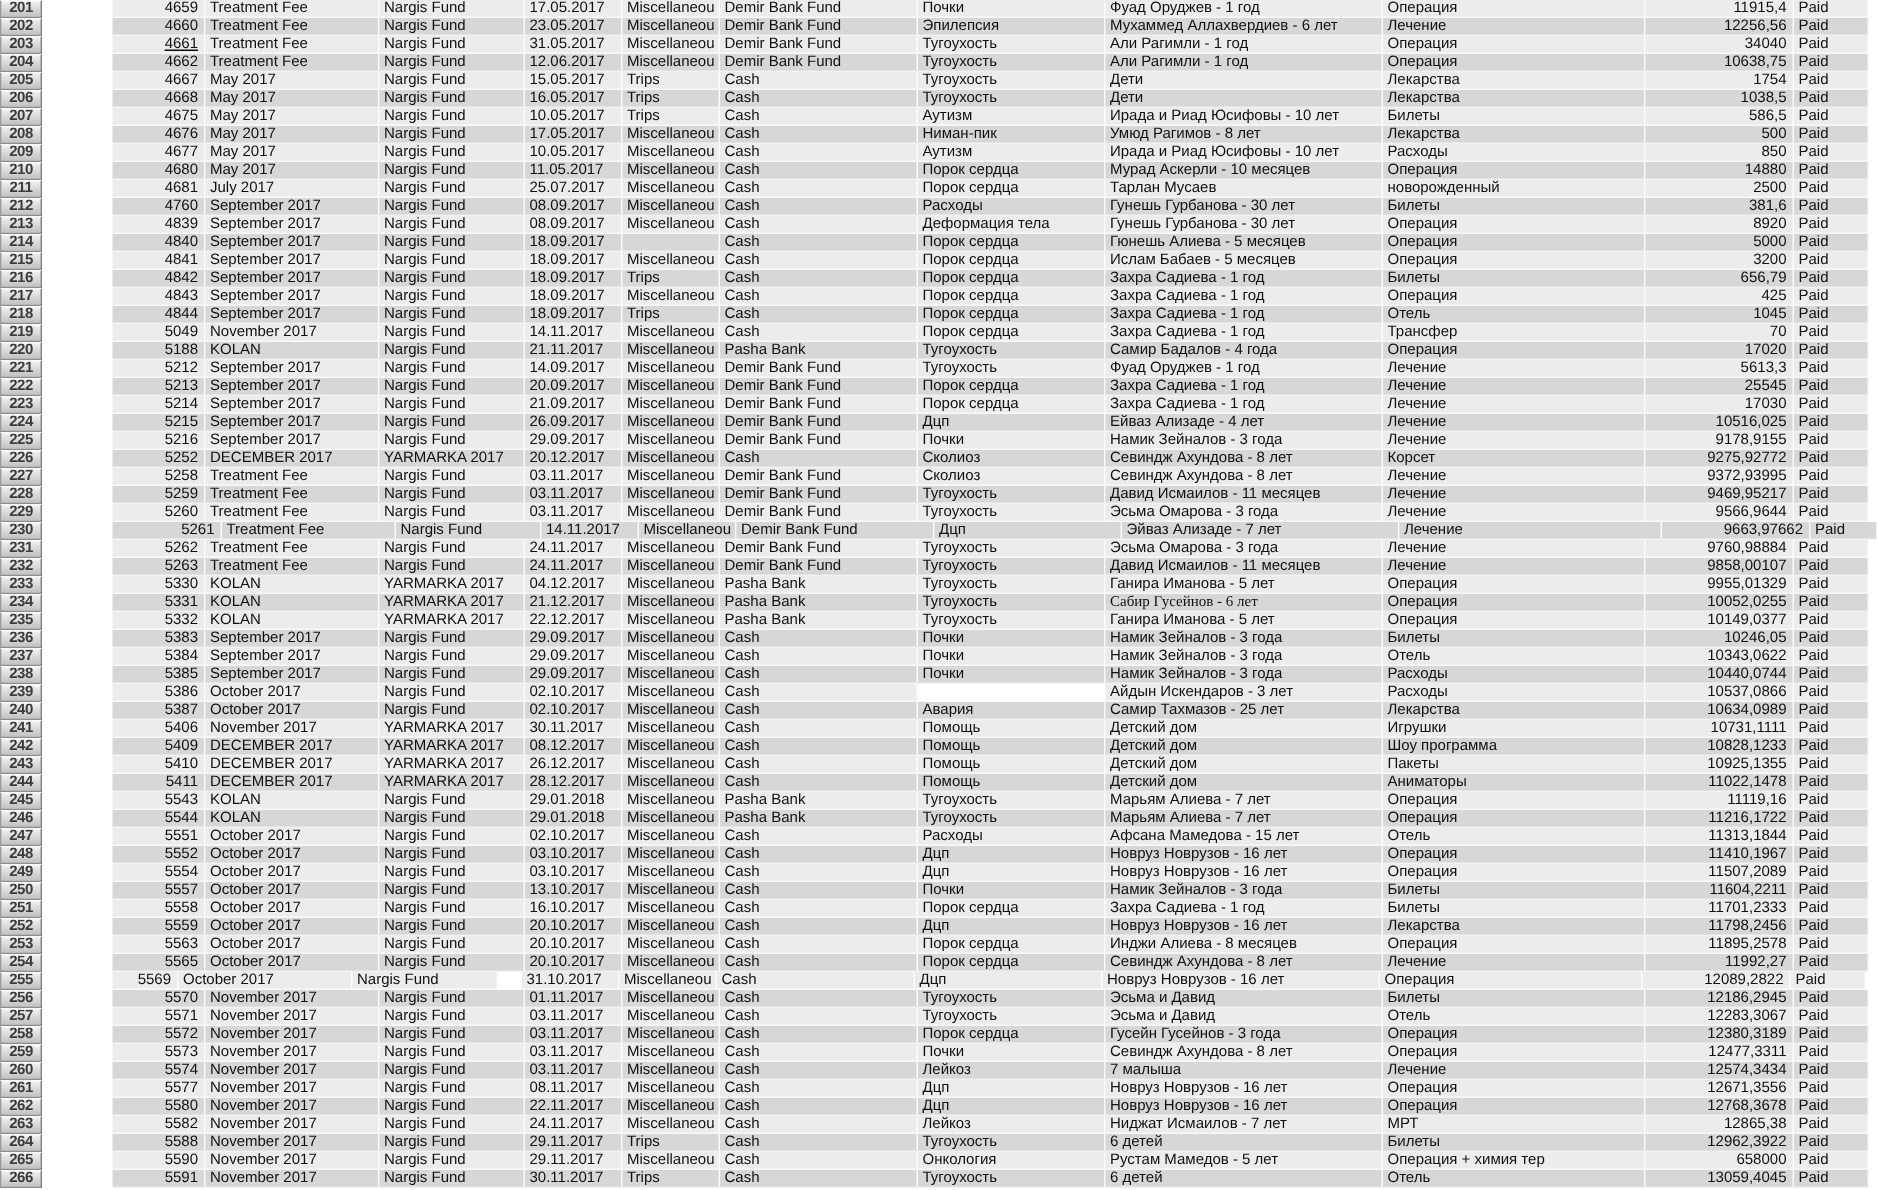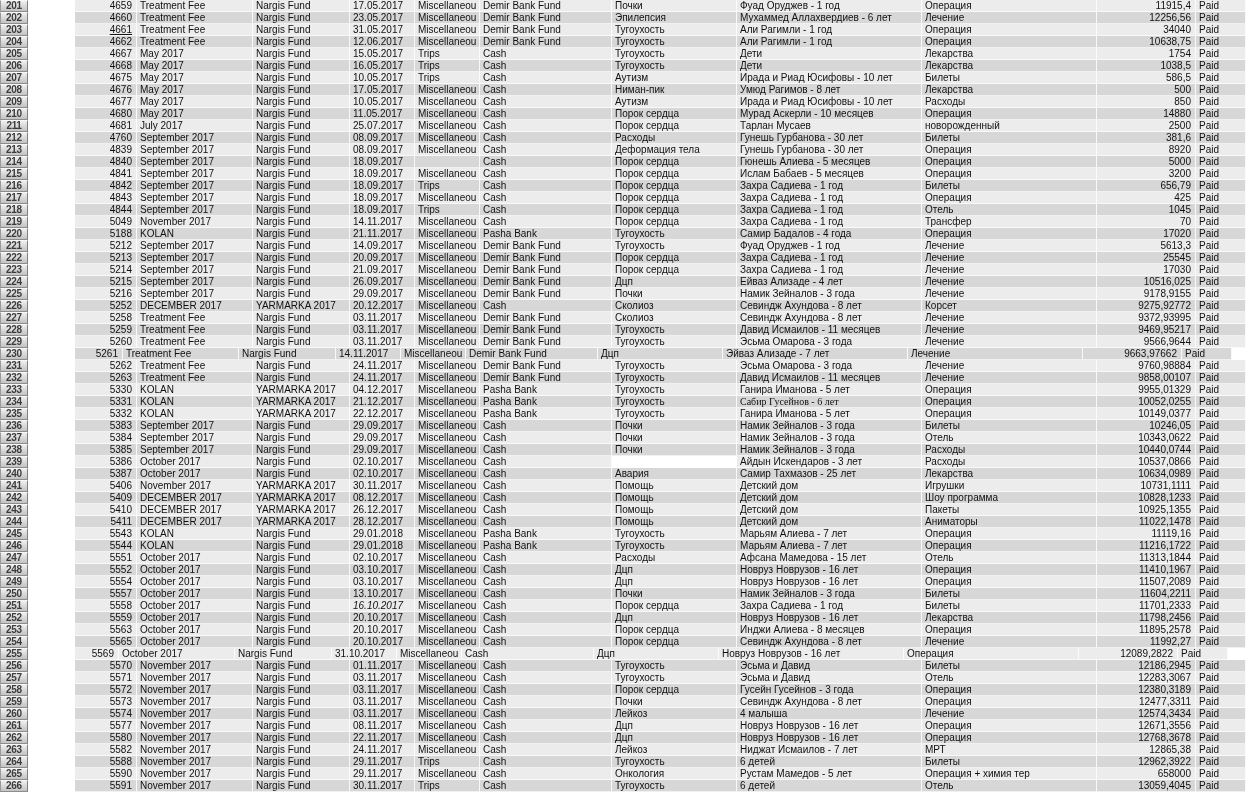--- a/index.html
+++ b/index.html
@@ -506,21 +506,21 @@
           <div class="c" style="width: 125px;">Тугоухость</div>
           <div class="c" style="width: 185px;">Эсьма Омарова - 3 года</div>
           <div class="c" style="width: 175px;">Лечение</div>
           <div class="c right" style="width: 99px;">9566,9644</div>
           <div class="c" style="width: 50px;">Paid</div>
           <div class="blank" style="width: 5px;"></div>
         </div>
         <div class="row alt">
           <div class="rh">230</div>
           <div class="blank" style="width: 47px;"></div>
-          <div class="c right" style="width: 48px;">5261</div>
+          <div class="c right" style="width: 73px;">5261</div>
           <div class="c" style="width: 116px;">Treatment Fee</div>
           <div class="c" style="width: 97px;">Nargis Fund</div>
           <div class="c" style="width: 65px;">14.11.2017</div>
           <div class="c" style="width: 65px;">Miscellaneou</div>
           <div class="c" style="width: 132px;">Demir Bank Fund</div>
           <div class="c" style="width: 125px;">Дцп</div>
           <div class="c" style="width: 185px;">Эйваз Ализаде - 7 лет</div>
           <div class="c" style="width: 175px;">Лечение</div>
           <div class="c right" style="width: 99px;">9663,97662</div>
           <div class="c" style="width: 50px;">Paid</div>
@@ -845,21 +845,21 @@
           <div class="c right" style="width: 99px;">11604,2211</div>
           <div class="c" style="width: 50px;">Paid</div>
           <div class="blank" style="width: 5px;"></div>
         </div>
         <div class="row">
           <div class="rh">251</div>
           <div class="blank" style="width: 47px;"></div>
           <div class="c right" style="width: 62px;">5558</div>
           <div class="c" style="width: 116px;">October 2017</div>
           <div class="c" style="width: 97px;">Nargis Fund</div>
-          <div class="c" style="width: 65px; font-style: italic;">16.10.2017</div>
+          <div class="c" style="width: 65px;">16.10.2017</div>
           <div class="c" style="width: 65px;">Miscellaneou</div>
           <div class="c" style="width: 132px;">Cash</div>
           <div class="c" style="width: 125px;">Порок сердца</div>
           <div class="c" style="width: 185px;">Захра Садиева - 1 год</div>
           <div class="c" style="width: 175px;">Билеты</div>
           <div class="c right" style="width: 99px;">11701,2333</div>
           <div class="c" style="width: 50px;">Paid</div>
           <div class="blank" style="width: 5px;"></div>
         </div>
         <div class="row alt">
@@ -909,21 +909,21 @@
           <div class="c right" style="width: 99px;">11992,27</div>
           <div class="c" style="width: 50px;">Paid</div>
           <div class="blank" style="width: 5px;"></div>
         </div>
         <div class="row">
           <div class="rh">255</div>
           <div class="blank" style="width: 47px;"></div>
           <div class="c right" style="width: 44px;">5569</div>
           <div class="c" style="width: 116px;">October 2017</div>
           <div class="c" style="width: 97px;">Nargis Fund</div>
-          <div class="c" style="width: 65px;">31.10.2017</div>
+          <div class="c" style="width: 65px; margin-left: 16px;">31.10.2017</div>
           <div class="c" style="width: 65px;">Miscellaneou</div>
           <div class="c" style="width: 132px;">Cash</div>
           <div class="c" style="width: 125px;">Дцп</div>
           <div class="c" style="width: 185px;">Новруз Новрузов - 16 лет</div>
           <div class="c" style="width: 175px;">Операция</div>
           <div class="c right" style="width: 99px;">12089,2822</div>
           <div class="c" style="width: 50px;">Paid</div>
           <div class="blank" style="width: 5px;"></div>
         </div>
         <div class="row alt">
@@ -993,21 +993,21 @@
         <div class="row alt">
           <div class="rh">260</div>
           <div class="blank" style="width: 47px;"></div>
           <div class="c right" style="width: 62px;">5574</div>
           <div class="c" style="width: 116px;">November 2017</div>
           <div class="c" style="width: 97px;">Nargis Fund</div>
           <div class="c" style="width: 65px;">03.11.2017</div>
           <div class="c" style="width: 65px;">Miscellaneou</div>
           <div class="c" style="width: 132px;">Cash</div>
           <div class="c" style="width: 125px;">Лейкоз</div>
-          <div class="c" style="width: 185px;">4 малыша</div>
+          <div class="c" style="width: 185px;">7 малыша</div>
           <div class="c" style="width: 175px;">Лечение</div>
           <div class="c right" style="width: 99px;">12574,3434</div>
           <div class="c" style="width: 50px;">Paid</div>
           <div class="blank" style="width: 5px;"></div>
         </div>
         <div class="row">
           <div class="rh">261</div>
           <div class="blank" style="width: 47px;"></div>
           <div class="c right" style="width: 62px;">5577</div>
           <div class="c" style="width: 116px;">November 2017</div>

